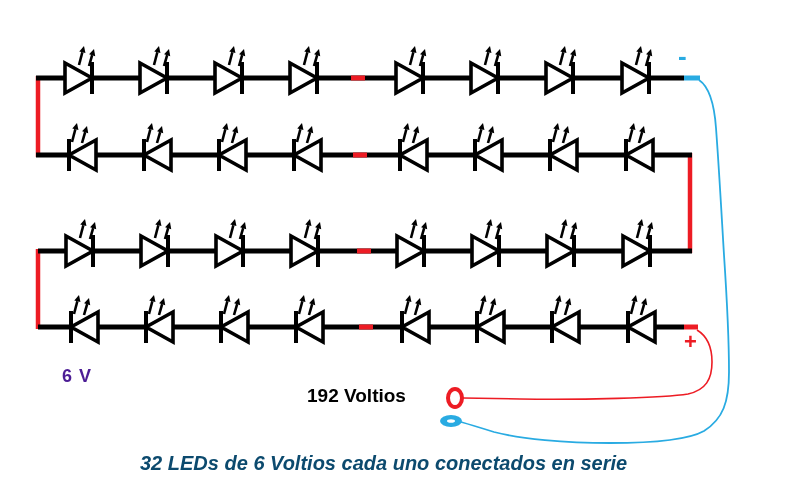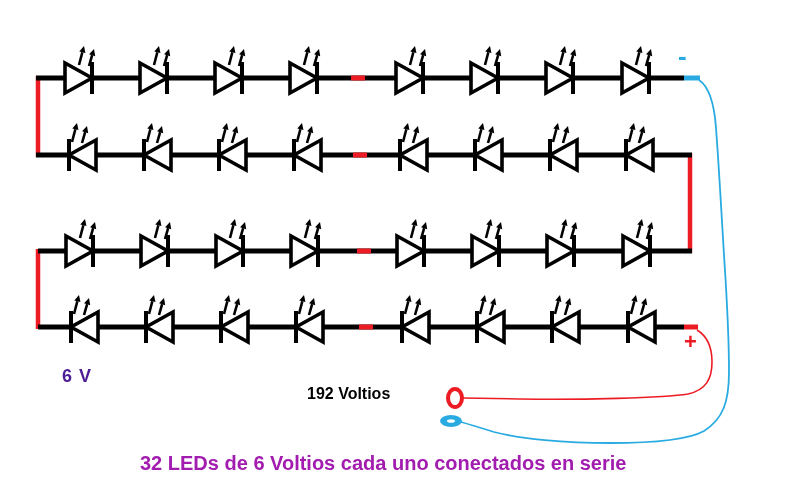--- a/index.html
+++ b/index.html
@@ -6,21 +6,21 @@
   .stage{
     position:relative;
     width:791px;height:498px;
     background:#ffffff;
     font-family:"Liberation Sans", sans-serif;
     overflow:hidden;
   }
   .stage svg{position:absolute;left:0;top:0;}
   .label{position:absolute;line-height:1;white-space:nowrap;font-weight:bold;}
   .label-6v{left:62px;top:367px;font-size:18px;color:#4c1d95;letter-spacing:1px;}
-  .label-192{left:307px;top:386px;font-size:16px;color:#000000;}
+  .label-192{left:307px;top:386px;font-size:19px;color:#000000;}
   .label-caption{left:140px;top:453px;font-size:20px;color:#ed1c24;}
   .label-minus{left:678px;top:43px;font-size:26px;color:#29abe2;}
   .label-plus{left:684px;top:331px;font-size:22px;color:#ed1c24;}
 </style>
 </head>
 <body>
 
 <div class="stage">
   <svg id="circuit" width="791" height="498" viewBox="0 0 791 498">
       <line x1="38" y1="76" x2="38" y2="157" stroke="#ed1c24" stroke-width="4.5"></line>
@@ -296,18 +296,18 @@
         <polygon points="636,295 637.4404320739228,302.10036304990206 631.2511550354419,300.47160593451235" fill="#000000"></polygon>
         <line x1="641" y1="315" x2="644.1659188940549" y2="304.2358757602133" stroke="#000000" stroke-width="2.6"></line>
         <polygon points="646,298 647.235888499083,305.13880799698626 641.0959492890269,303.3329435234403" fill="#000000"></polygon>
       </g>
     </svg>
 
   <div class="label label-6v">6 V</div>
 
   <div class="label label-192">192 Voltios</div>
 
-  <div class="label label-caption" style="color: #a21caf;">32 LEDs de 6 Voltios cada uno conectados en serie</div>
+  <div class="label label-caption" style="color: #0c4a6e; font-style: italic;">32 LEDs de 6 Voltios cada uno conectados en serie</div>
 
   <div class="label label-minus" style="color: rgb(41, 171, 226);">-</div>
 
   <div class="label label-plus" style="color: rgb(237, 28, 36);">+</div>
 </div>
 
 </body></html>

